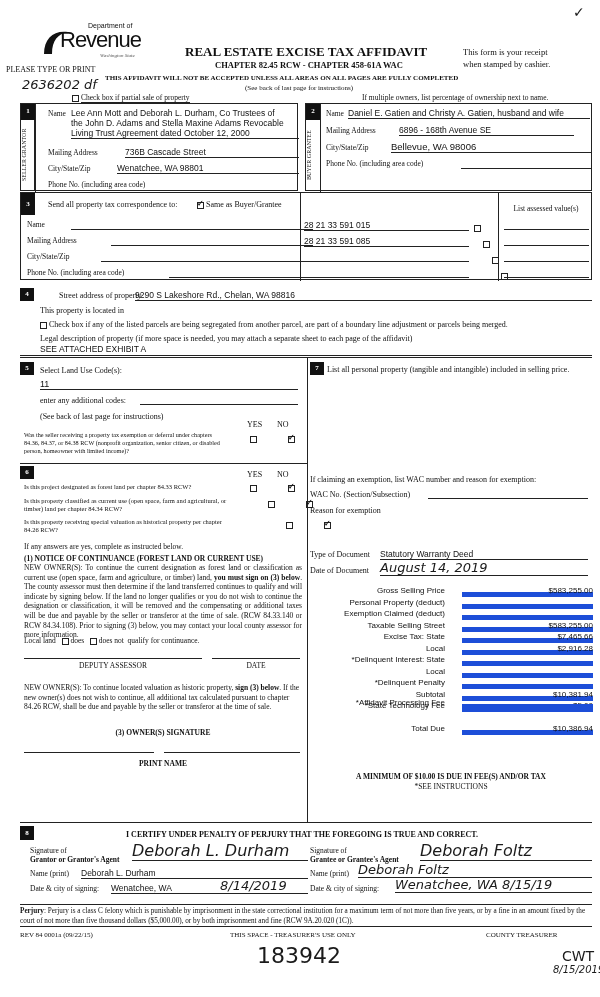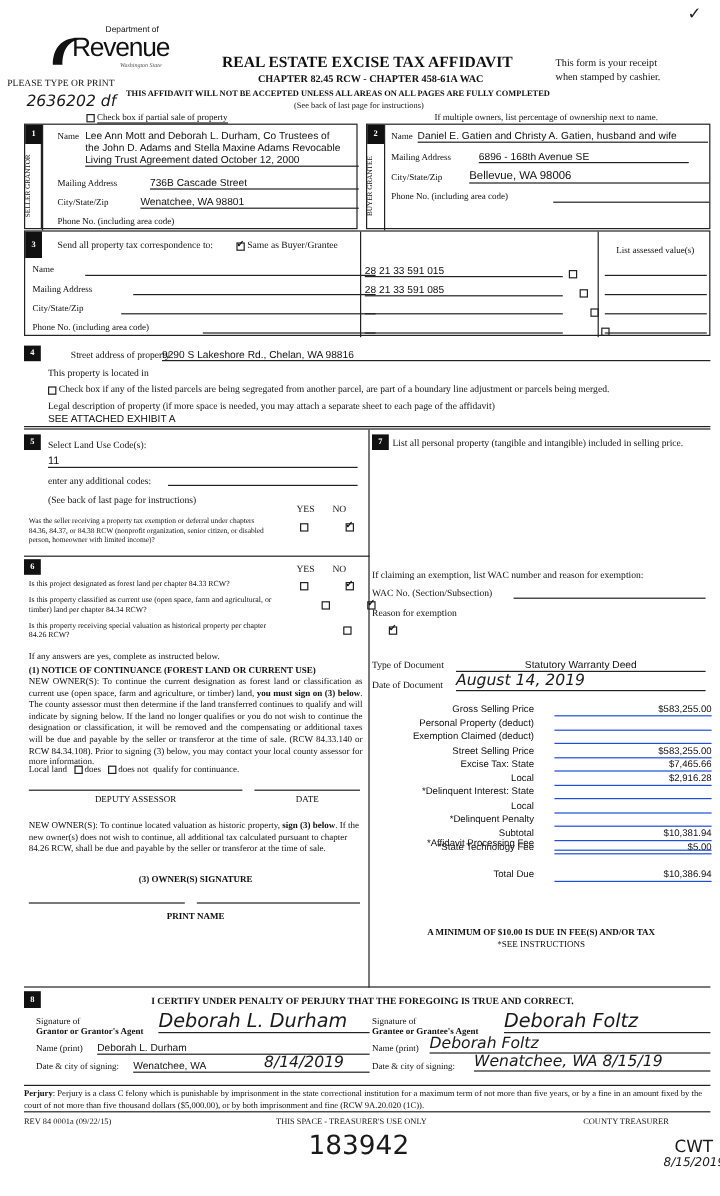--- a/index.html
+++ b/index.html
@@ -15,21 +15,21 @@
   .num { background: #111; color: #fff; font-weight: bold; font-size: 7px; text-align: center; line-height: 14px; width: 14px; height: 16px; }
   .cb { display: inline-block; width: 7px; height: 7px; border: 1px solid #222; vertical-align: middle; position: relative; }
   .cb.checked::after { content: "✓"; position: absolute; left: -1px; top: -4px; font-size: 8px; font-weight: bold; }
   .fill { font-family: "Liberation Sans", sans-serif; font-size: 8.5px; }
   .lbl { font-size: 7.5px; }
   .center { text-align: center; }
   .bold { font-weight: bold; }
   .vtext { writing-mode: vertical-rl; transform: rotate(180deg); font-size: 6px; text-align: center; line-height: 7px; }
   .tax-row { position: absolute; left: 0; width: 280px; height: 12px; }
   .tax-row .tl { position: absolute; right: 145px; top: 0; font-family: "Liberation Sans", sans-serif; font-size: 8px; text-align: left; white-space: nowrap; }
-  .tax-row .tv { position: absolute; left: 152px; width: 131px; top: 0; height: 11px; border-bottom: 1px solid #1d4ed8; font-family: "Liberation Sans", sans-serif; font-size: 8px; text-align: right; }
+  .tax-row .tv { position: absolute; left: 152px; width: 131px; top: 0; height: 11px; border-bottom: 5px solid #1d4ed8; font-family: "Liberation Sans", sans-serif; font-size: 8px; text-align: right; }
 </style>
 </head>
 <body>
 
 <div class="abs hand" style="left:573px;top:4px;font-size:14px;">✓</div>
 
 <div class="abs" style="left:40px;top:22px;width:100px;height:42px;">
   <svg width="30" height="30" viewBox="0 0 30 30" style="position:absolute;left:0;top:6px;">
     <path d="M4 26 C4 10 14 2 28 4 C18 6 12 12 12 26 Z" fill="#111"></path>
   </svg>
@@ -202,39 +202,39 @@
   <div class="abs bold center" style="left:4px;top:293px;width:278px;font-size:7.5px;">PRINT NAME</div>
 </div>
 
 <div class="abs" style="left:310px;top:466px;width:282px;height:355px;">
   <div class="abs lbl" style="left:0;top:9px;font-size:8px;">If claiming an exemption, list WAC number and reason for exemption:</div>
   <div class="abs lbl" style="left:0;top:24px;font-size:8px;">WAC No. (Section/Subsection)</div>
   <div class="abs line" style="left:118px;top:32px;width:160px;"></div>
   <div class="abs lbl" style="left:0;top:40px;font-size:8px;">Reason for exemption</div>
 
   <div class="abs lbl" style="left:0;top:84px;font-size:8px;">Type of Document</div>
-  <div class="abs fill line" style="left:70px;top:83px;width:208px;text-align:center;">Statutory Warranty Deed</div>
+  <div class="abs fill line" style="left:70px;top:83px;width:208px;">Statutory Warranty Deed</div>
   <div class="abs lbl" style="left:0;top:100px;font-size:8px;">Date of Document</div>
   <div class="abs hand line" style="left:70px;top:94px;width:208px;font-size:13px;">August 14, 2019</div>
 
   <div class="abs" style="left:0;top:120px;width:282px;">
     <div class="tax-row" style="top:0;">
         <span class="tl">Gross Selling Price</span>
         <span class="tv">$583,255.00</span>
       </div>
     <div class="tax-row" style="top:11.5px;">
         <span class="tl">Personal Property (deduct)</span>
         <span class="tv"></span>
       </div>
     <div class="tax-row" style="top:23px;">
         <span class="tl">Exemption Claimed (deduct)</span>
         <span class="tv"></span>
       </div>
     <div class="tax-row" style="top:34.5px;">
-        <span class="tl">Street Selling Price</span>
+        <span class="tl">Taxable Selling Street</span>
         <span class="tv">$583,255.00</span>
       </div>
     <div class="tax-row" style="top:46px;">
         <span class="tl">Excise Tax:  State</span>
         <span class="tv">$7,465.66</span>
       </div>
     <div class="tax-row" style="top:57.5px;">
         <span class="tl">Local</span>
         <span class="tv">$2,916.28</span>
       </div>

